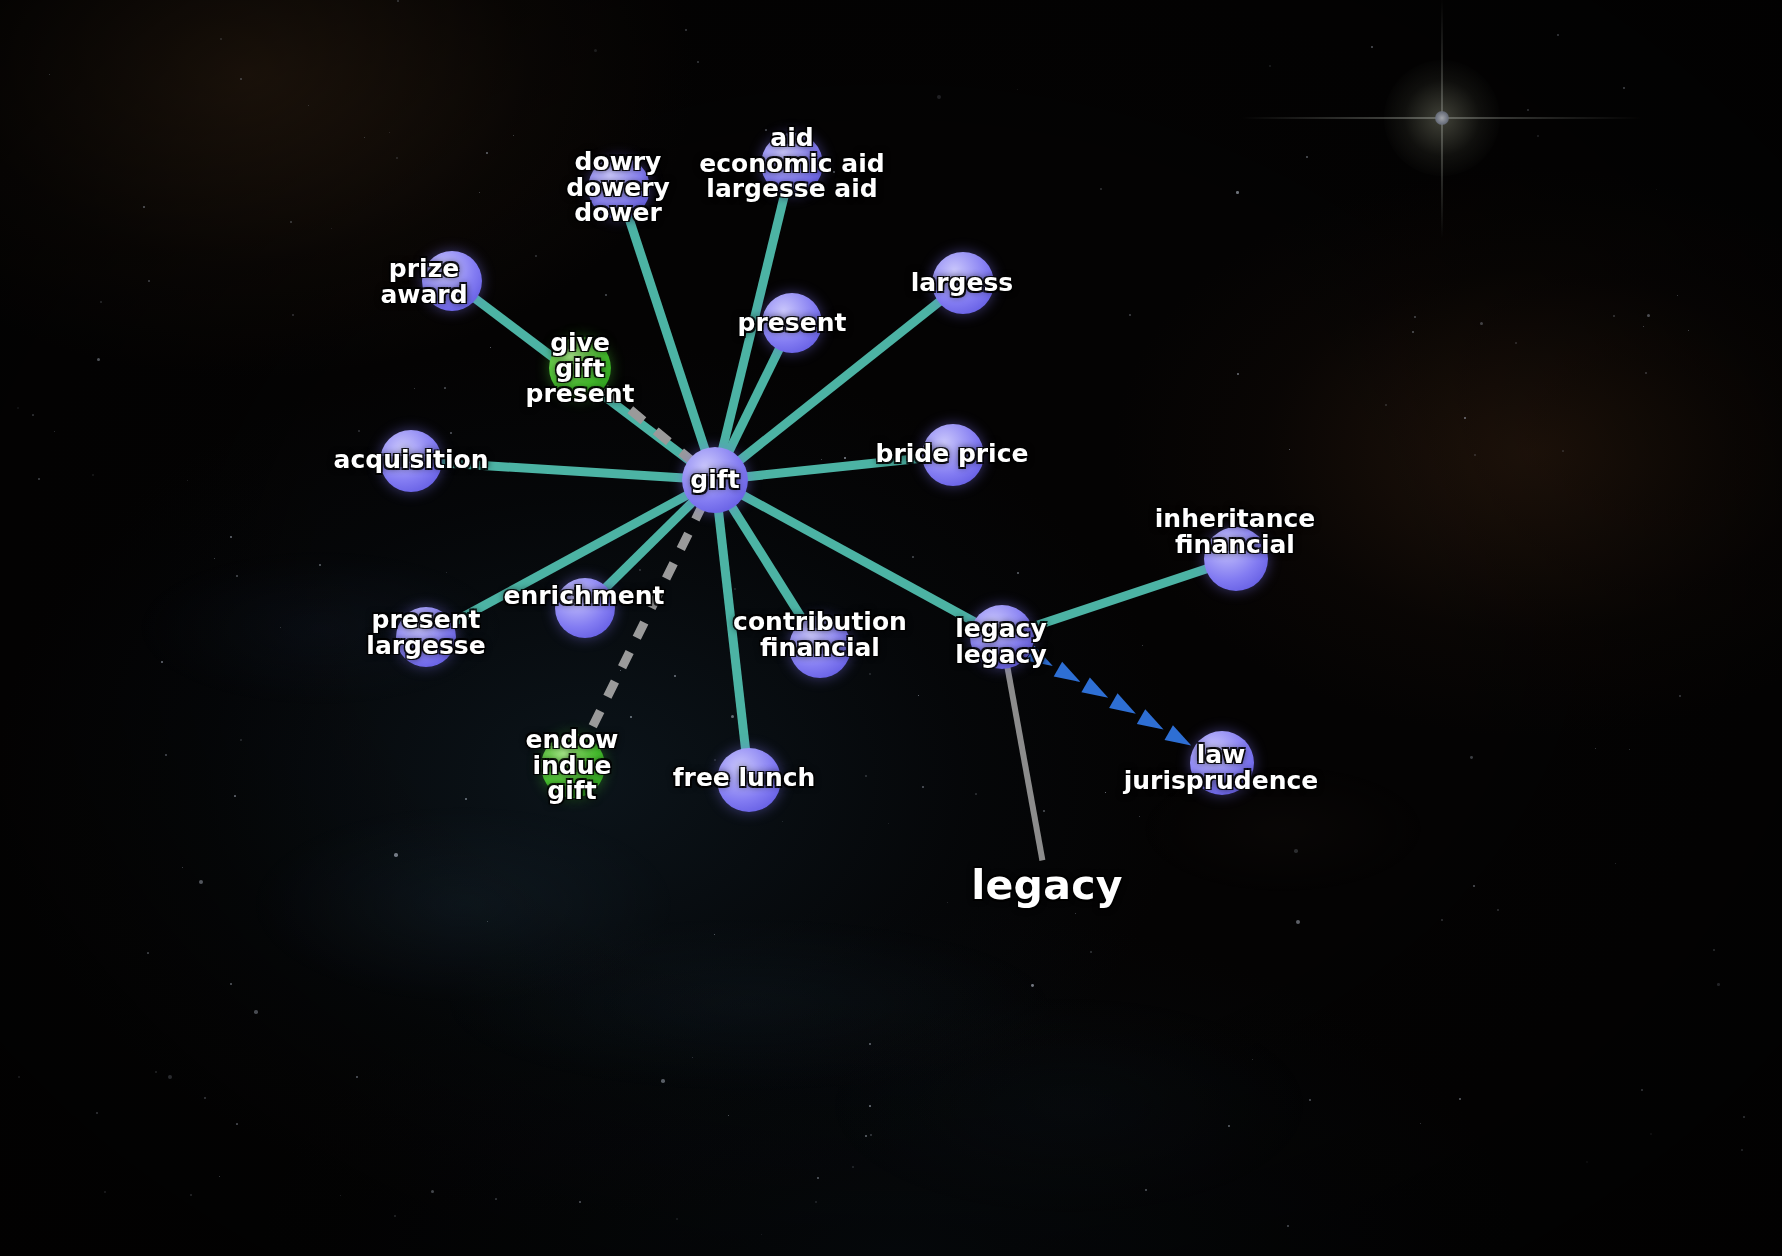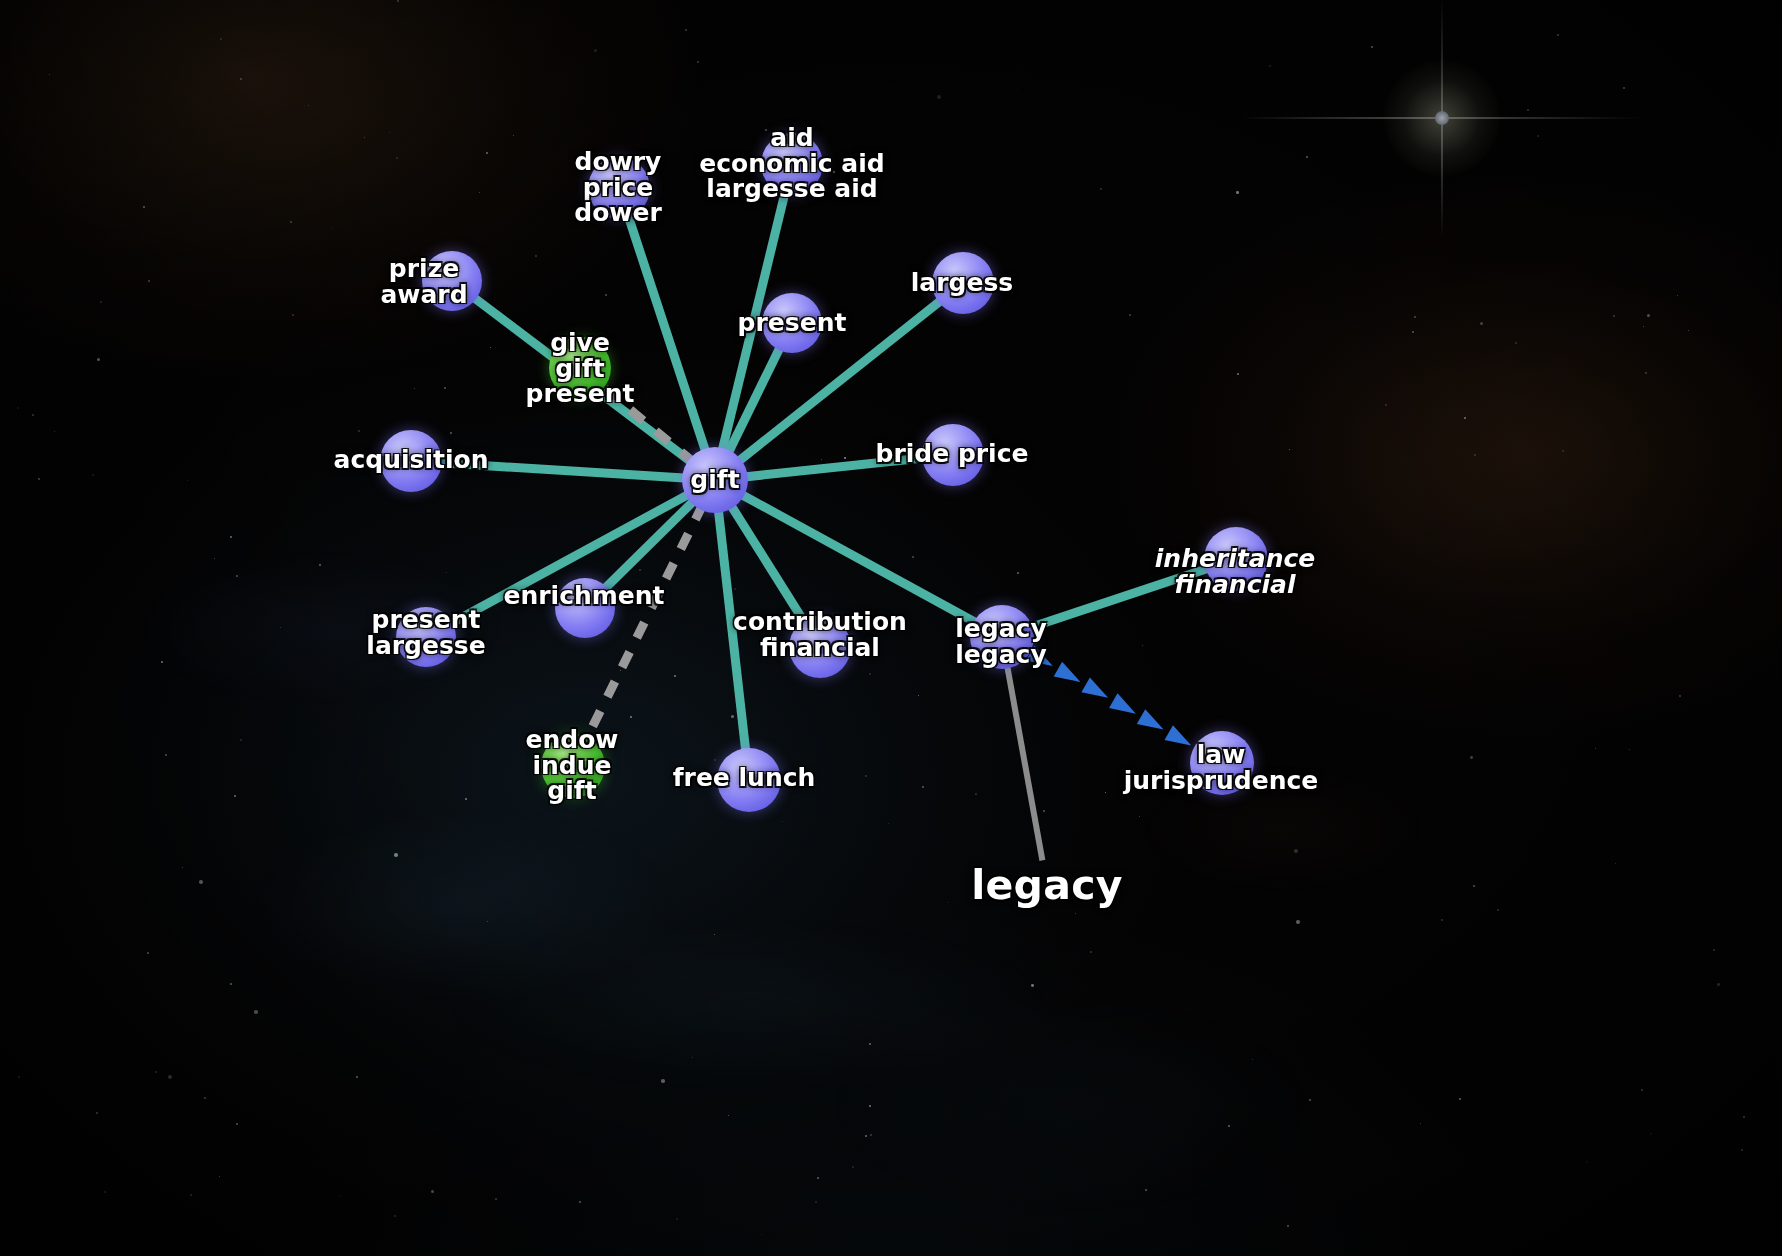--- a/index.html
+++ b/index.html
@@ -393,21 +393,21 @@
       <div class="node green" title="endow indue gift" style="left: 573px; top: 766px; width: 64px; height: 64px;"></div>
       <div class="node blue" title="free lunch" style="left: 749px; top: 780px; width: 64px; height: 64px;"></div>
       <div class="node blue" title="law jurisprudence" style="left: 1222px; top: 763px; width: 64px; height: 64px;"></div>
     </div>
   <div id="labels-layer">
       <div class="node-label" style="left: 715px; top: 480px;">
         <div>gift</div>
       </div>
       <div class="node-label" style="left: 618px; top: 187px;">
         <div>dowry</div>
-        <div>price</div>
+        <div>dowery</div>
         <div>dower</div>
       </div>
       <div class="node-label" style="left: 792px; top: 163px;">
         <div>aid</div>
         <div>economic aid</div>
         <div>largesse aid</div>
       </div>
       <div class="node-label" style="left: 792px; top: 323px;">
         <div>present</div>
       </div>
@@ -437,21 +437,21 @@
         <div>largesse</div>
       </div>
       <div class="node-label" style="left: 820px; top: 634px;">
         <div>contribution</div>
         <div>financial</div>
       </div>
       <div class="node-label" style="left: 1001px; top: 641px;">
         <div>legacy</div>
         <div>legacy</div>
       </div>
-      <div class="node-label" style="left: 1235px; top: 571px; font-style: italic;">
+      <div class="node-label" style="left: 1235px; top: 531px;">
         <div>inheritance</div>
         <div>financial</div>
       </div>
       <div class="node-label" style="left: 572px; top: 765px;">
         <div>endow</div>
         <div>indue</div>
         <div>gift</div>
       </div>
       <div class="node-label" style="left: 744px; top: 778px;">
         <div>free lunch</div>

